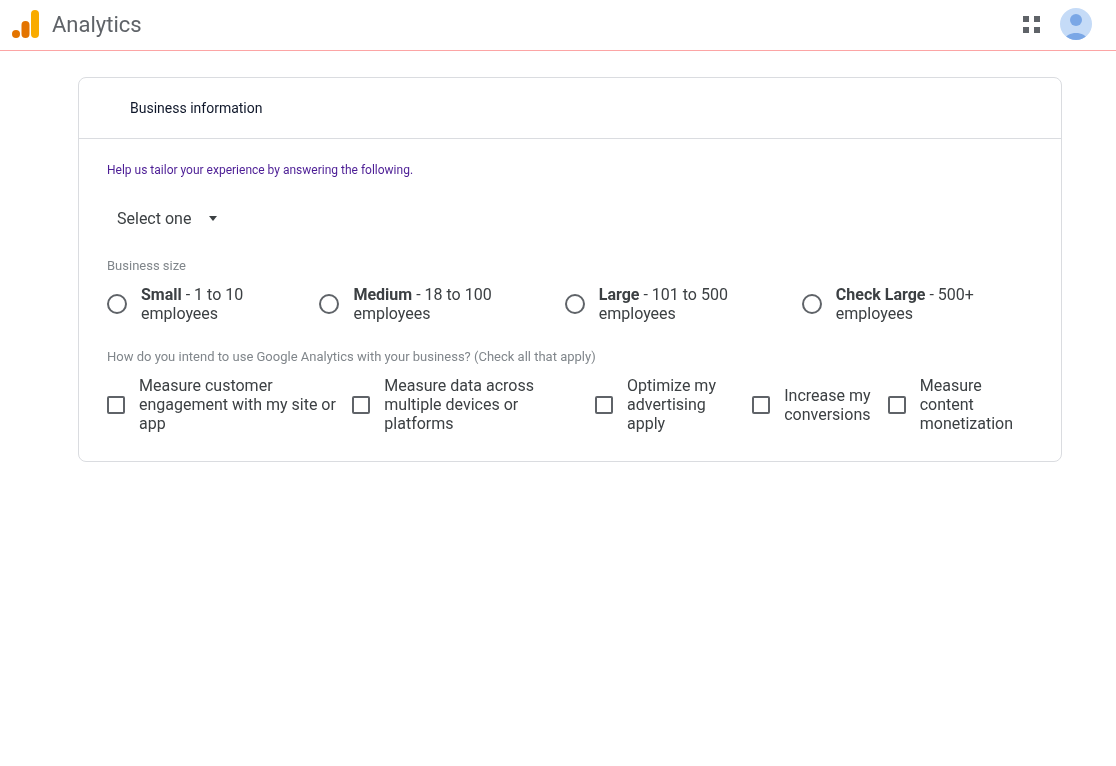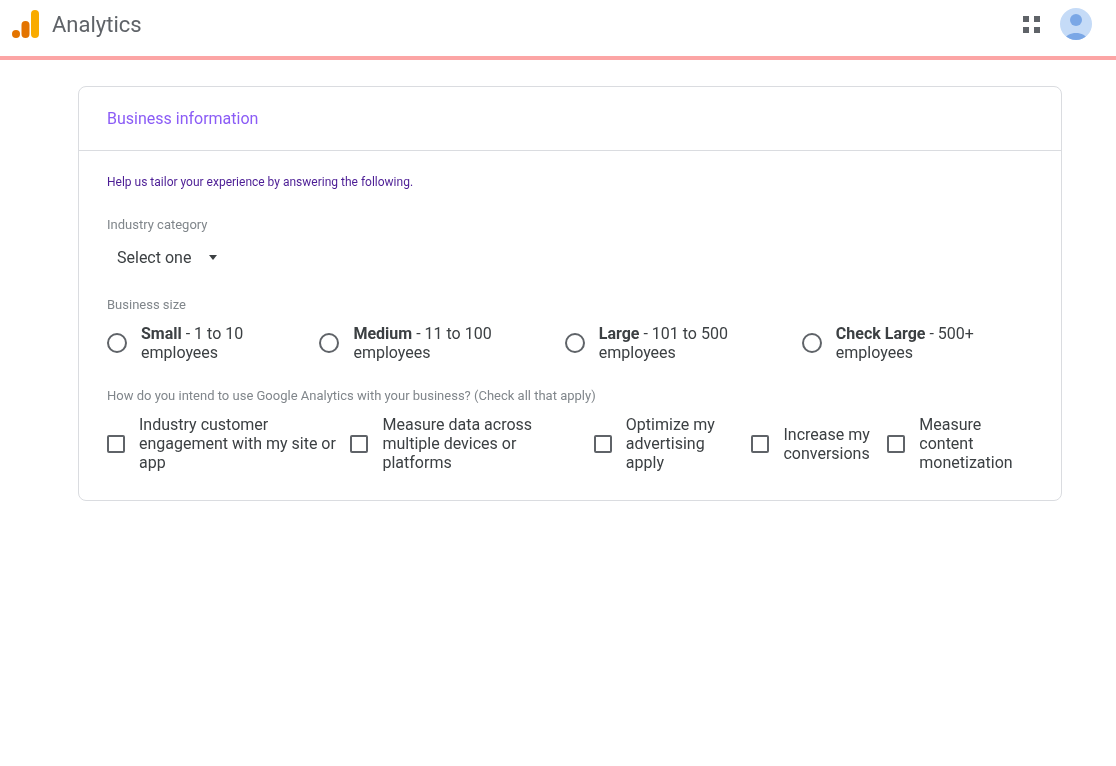--- a/index.html
+++ b/index.html
@@ -6,22 +6,22 @@
   body {
     font-family: Roboto, "Helvetica Neue", Arial, sans-serif;
     background: #fff;
     color: #202124;
     width: 1116px;
   }
   .header {
     display: flex;
     align-items: center;
     justify-content: space-between;
-    padding: 8px 16px 16px 12px;
-    border-bottom: 4px solid #fca5a5;
+    padding: 8px 16px 10px 12px;
+    border-bottom: 1px solid #fca5a5;
   }
   .header-left {
     display: flex;
     align-items: center;
     gap: 12px;
   }
   .logo-svg { display: block; }
   .app-title {
     font-size: 22px;
     color: #5f6368;
@@ -56,23 +56,24 @@
     margin: 26px 54px 0 78px;
     border: 1px solid #dadce0;
     border-radius: 8px;
     overflow: hidden;
   }
   .panel-header {
     padding: 22px 28px;
     border-bottom: 1px solid #dadce0;
   }
   .panel-title {
-    font-size: 16px;
-    color: #8b5cf6;
+    font-size: 14px;
+    color: #0f172a;
     font-weight: 400;
+    margin-left: 23px;
   }
   .panel-body {
     padding: 24px 28px 20px 28px;
   }
   .intro {
     font-size: 12px;
     color: #4c1d95;
     margin-bottom: 28px;
   }
   .field-label {
@@ -148,40 +149,39 @@
 </div>
 
 <div class="panel">
   <div class="panel-header">
     <div class="panel-title">Business information</div>
   </div>
   <div class="panel-body">
     <div class="intro">Help us tailor your experience by answering the following.</div>
 
     <div class="section">
-      <div class="field-label">Industry category</div>
       <div class="select-trigger">
         <span>Select one</span>
         <span class="select-caret"></span>
       </div>
     </div>
 
     <div class="section">
       <div class="field-label">Business size</div>
       <div class="radio-list">
         <label class="radio-row">
           <span class="radio"></span>
           <span>
             <span class="radio-label-bold">Small</span><span class="radio-label-rest"> - 1 to 10 employees</span>
           </span>
         </label>
         <label class="radio-row">
           <span class="radio"></span>
           <span>
-            <span class="radio-label-bold">Medium</span><span class="radio-label-rest"> - 11 to 100 employees</span>
+            <span class="radio-label-bold">Medium</span><span class="radio-label-rest"> - 18 to 100 employees</span>
           </span>
         </label>
         <label class="radio-row">
           <span class="radio"></span>
           <span>
             <span class="radio-label-bold">Large</span><span class="radio-label-rest"> - 101 to 500 employees</span>
           </span>
         </label>
         <label class="radio-row">
           <span class="radio"></span>
@@ -190,21 +190,21 @@
           </span>
         </label>
       </div>
     </div>
 
     <div class="section" style="margin-bottom:8px;">
       <div class="field-label">How do you intend to use Google Analytics with your business? (Check all that apply)</div>
       <div class="check-list">
         <label class="check-row">
           <span class="cbox"></span>
-          <span class="check-label">Industry customer engagement with my site or app</span>
+          <span class="check-label">Measure customer engagement with my site or app</span>
         </label>
         <label class="check-row">
           <span class="cbox"></span>
           <span class="check-label">Measure data across multiple devices or platforms</span>
         </label>
         <label class="check-row">
           <span class="cbox"></span>
           <span class="check-label">Optimize my advertising apply</span>
         </label>
         <label class="check-row">

